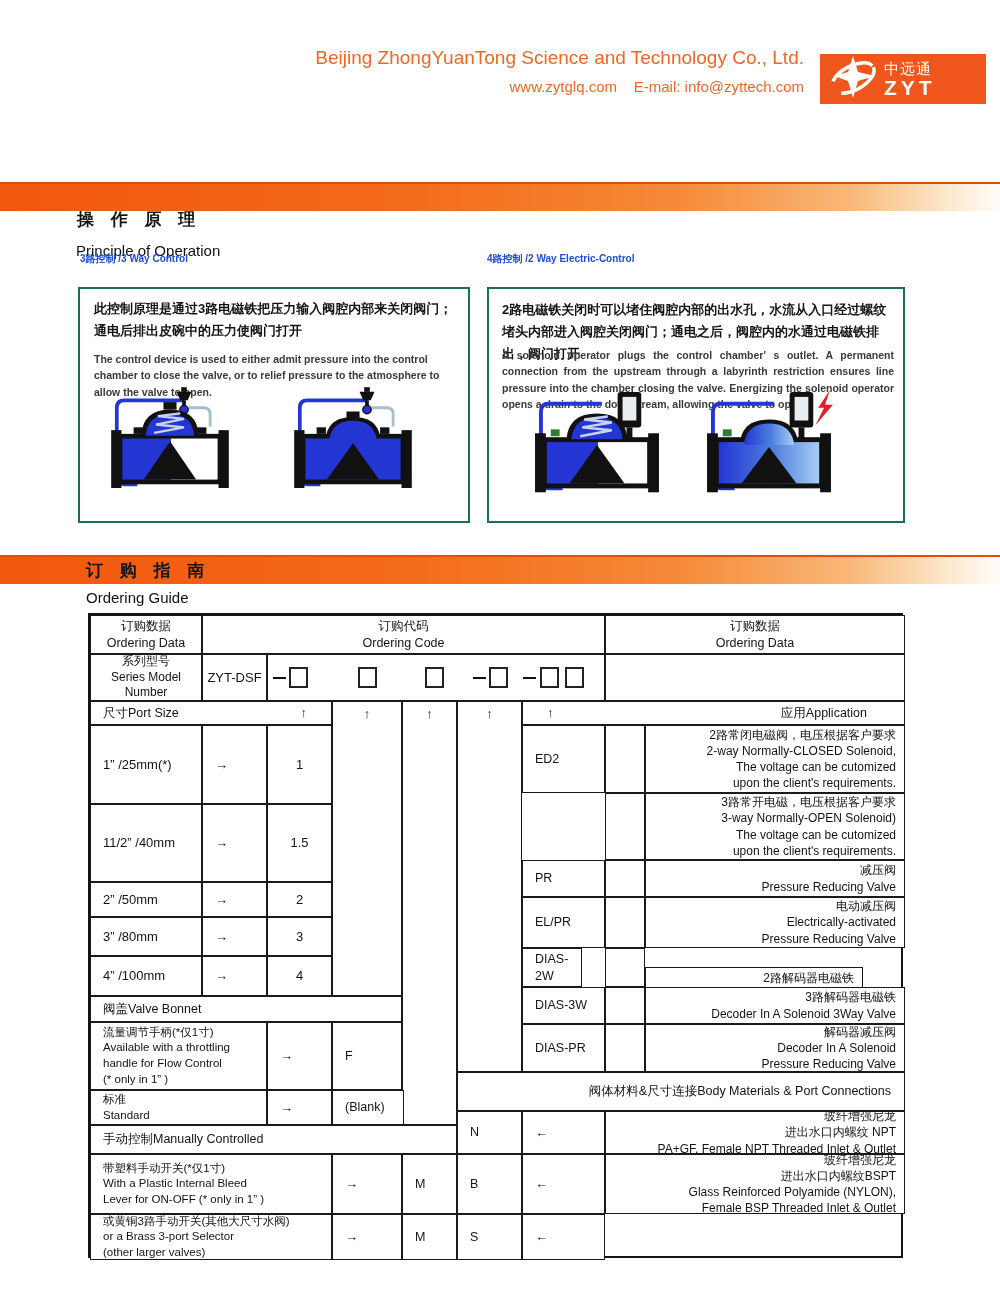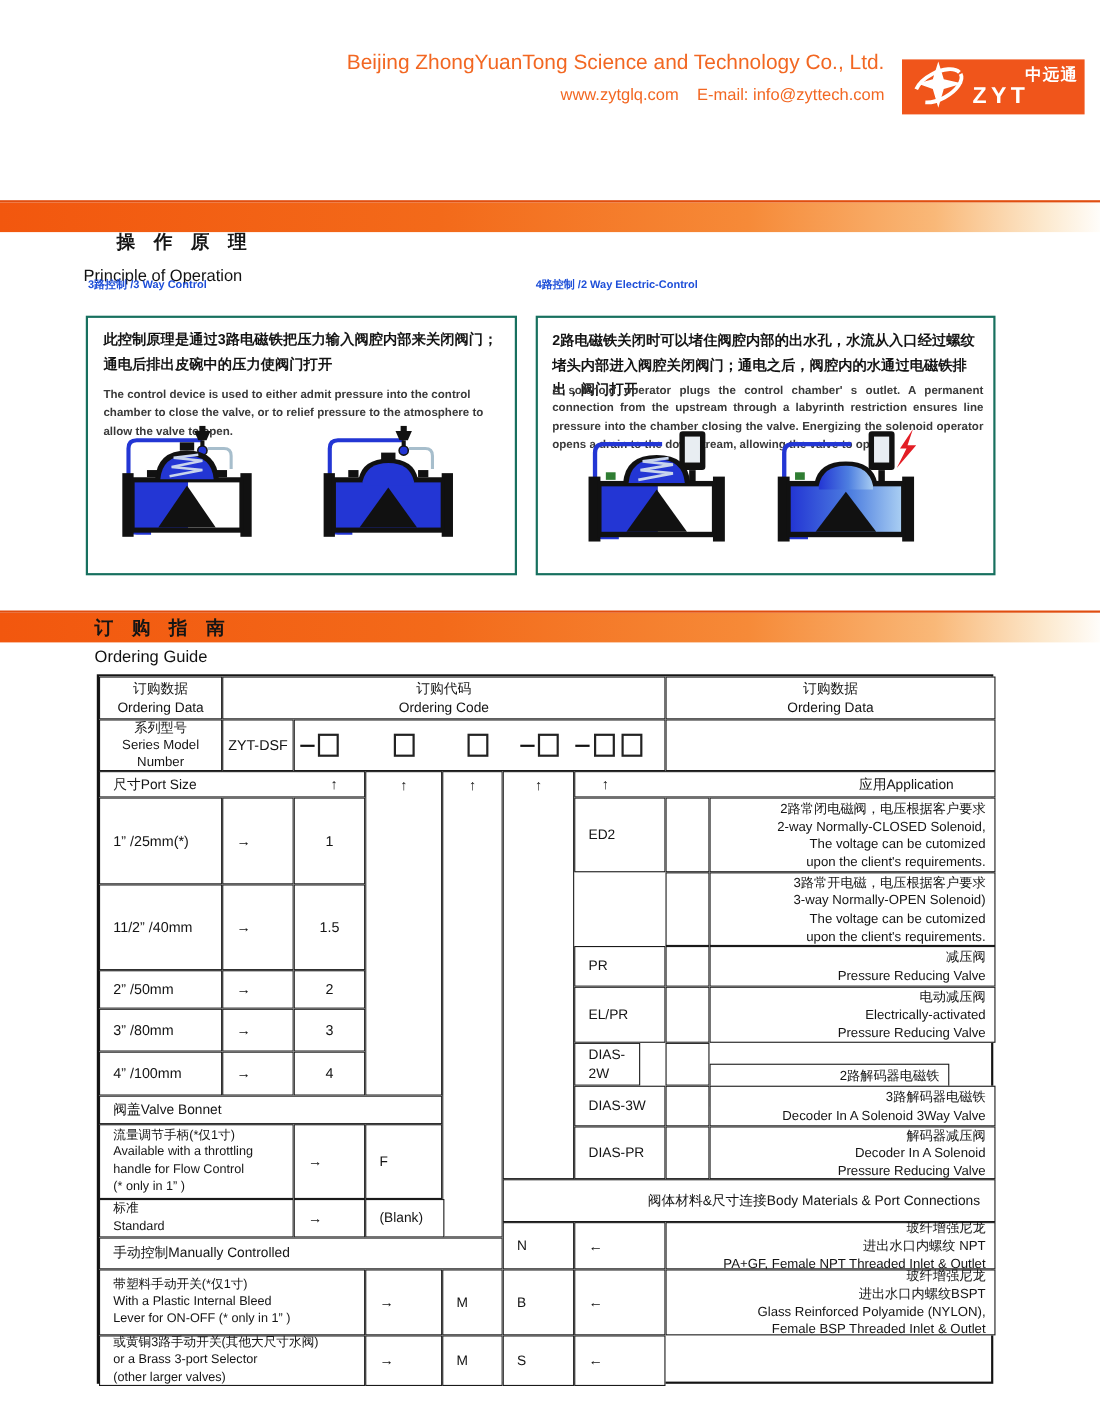--- a/index.html
+++ b/index.html
@@ -7,21 +7,21 @@
          font-family:"Liberation Sans",sans-serif;color:#161616;}
   .pre{white-space:pre-line;}
   .prews{white-space:pre;}
 
   
   .company{position:absolute;top:47px;right:196px;font-size:19px;color:#F26722;}
   .contact{position:absolute;top:78px;right:196px;font-size:15px;color:#F26722;}
   .logo{position:absolute;top:54px;left:820px;width:166px;height:50px;background:#F0551B;
         display:flex;align-items:center;gap:4px;padding-left:8px;box-sizing:border-box;}
   .logo-txt{display:flex;flex-direction:column;line-height:1;color:#fff;}
-  .logo-cn{font-size:15px;font-weight:bold;letter-spacing:1px;margin-left:48px;}
+  .logo-cn{font-size:15px;font-weight:normal;letter-spacing:1px;}
   .logo-en{font-size:21px;font-weight:bold;letter-spacing:4px;margin-top:1px;}
 
   
   .band{position:absolute;left:0;width:1000px;height:29px;
         background:linear-gradient(90deg,#F2570E 0%,#F36A1A 40%,#F68A38 68%,#F9B878 85%,#FCE9CE 95%,#FFFdfa 100%);
         border-top:2px solid #E04E10;display:flex;align-items:center;box-sizing:border-box;}
   .band-title{font-size:17px;font-weight:bold;color:#151515;letter-spacing:6px;}
   .sub-en{position:absolute;font-size:15px;color:#111;}
 
   .way-title{position:absolute;font-size:10px;font-weight:bold;color:#1d4ed8;}
@@ -60,21 +60,21 @@
         <polygon points="25,3 30,19 47,23 30,28 25,45 20,28 6,23 20,19" fill="#ffffff"></polygon>
       </svg>
     </span>
     <span class="logo-txt">
       <span class="logo-cn">中远通</span>
       <span class="logo-en">ZYT</span>
     </span>
   </div>
 
   <div class="band" style="top:182px;">
-    <span class="band-title" style="padding-left:106px;margin-top:44px;">操 作 原 理</span>
+    <span class="band-title" style="padding-left:77px;margin-top:44px;">操 作 原 理</span>
   </div>
   <div class="sub-en" style="left:76px;top:218px;margin-top:24px;">Principle of Operation</div>
 
   <div class="way-title" style="left:80px;top:252px;">3路控制 /3 Way Control</div>
   <div class="way-title" style="left:487px;top:252px;">4路控制 /2 Way Electric-Control</div>
 
   <div class="obox" style="left:78px;top:287px;width:392px;height:236px;">
     <div class="obox-cn" style="left:14px;top:9px;width:362px;">此控制原理是通过3路电磁铁把压力输入阀腔内部来关闭阀门；通电后排出皮碗中的压力使阀门打开</div>
     <div class="obox-en" style="left:14px;top:62px;width:362px;">The control device is used to either admit pressure into the control chamber to close the valve, or to relief pressure to the atmosphere to allow the valve to open.</div>
   </div>

